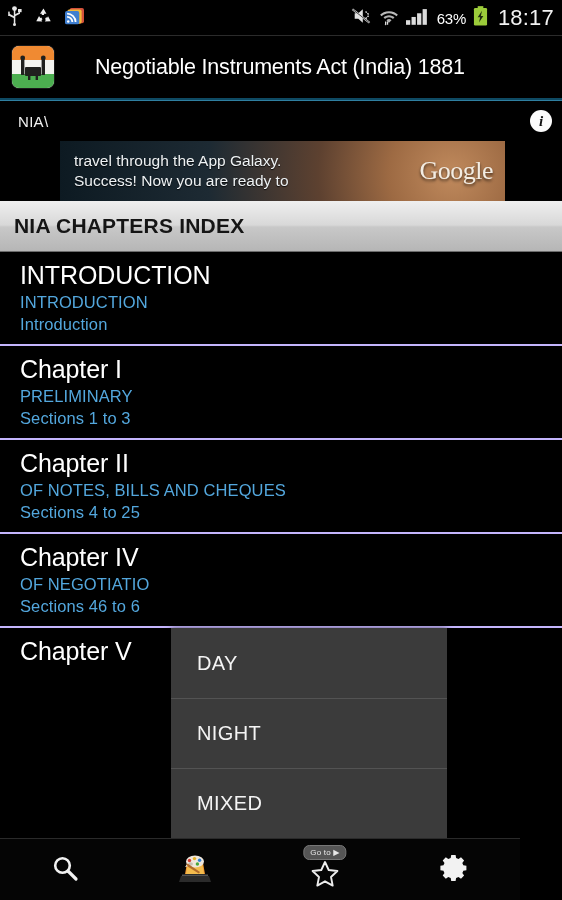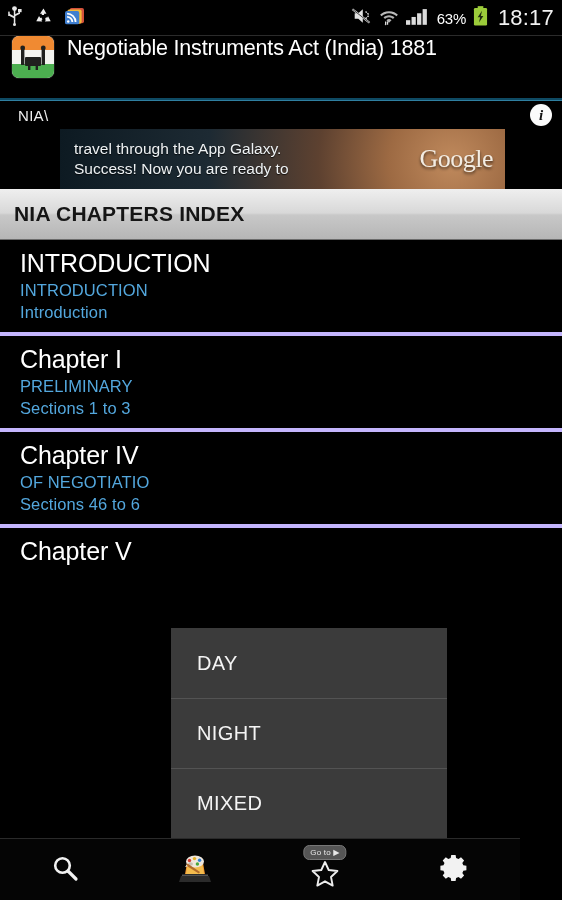--- a/index.html
+++ b/index.html
@@ -32,44 +32,45 @@
     margin-left:3px; line-height:1;
     font-family:"Liberation Sans", sans-serif;
   }
   .statusbar:after{
     content:""; position:absolute; left:0; right:0; bottom:0;
     height:1px; background:#2b2b2b;
   }
 
   
   .titlebar{
-    height:62px; display:flex; align-items:flex-start;
+    height:62px; display:flex; align-items:center;
     padding-left:12px; background:#000;
     position:relative;
+    gap:28px;
   }
   .app-icon{
     width:42px; height:42px; border-radius:7px;
     overflow:hidden; position:relative; flex:none;
     background:#fff;
     box-shadow:0 0 0 1px #1a1a1a;
   }
   .flag-s{ position:absolute; left:0; right:0; top:0;    height:33.4%; background:#f08a32; }
   .flag-w{ position:absolute; left:0; right:0; top:33.4%;height:33.2%; background:#f4f4f0; }
   .flag-g{ position:absolute; left:0; right:0; bottom:0; height:33.4%; background:#4caf50; }
   .emblem{ position:absolute; inset:0; }
   .app-title{
     font-size:21.5px; color:#fff; margin-left:13px;
     letter-spacing:-.2px; white-space:nowrap;
   }
   .title-rule{ height:2px; background:#0e4a63; }
   .title-rule2{ height:1px; background:#2f7fa0; }
 
   
   .crumbbar{
-    height:28px; background:#000; display:flex; align-items:center;
+    height:40px; background:#000; display:flex; align-items:center;
     padding:0 10px 0 18px; position:relative;
   }
   .crumb-text{ font-size:15px; color:#f0f0f0; letter-spacing:.3px; }
   .info-btn{
     margin-left:auto; width:22px; height:22px; border-radius:50%;
     background:#fbfbfb; color:#111;
     display:flex; align-items:center; justify-content:center;
     font-family:"Liberation Serif", serif;
     font-style:italic; font-weight:bold; font-size:15px;
     line-height:1;
@@ -107,21 +108,21 @@
     border-bottom:1px solid #6c6c6c;
   }
   .sectionbar span{
     font-size:21px; font-weight:bold; color:#151515; letter-spacing:.2px;
   }
 
   
   .list{ background:#000; position:relative; }
   .list-item{
     padding:9px 0 9px 20px;
-    border-bottom:4px solid #c4b5fd;
+    border-bottom:2px solid #c4b5fd;
     position:relative;
   }
   .li-title{
     font-size:25px; color:#ffffff; line-height:1.18;
     letter-spacing:-.1px; white-space:nowrap;
   }
   .li-sub1{
     font-size:16.5px; color:#53a7dd; line-height:1.35;
     letter-spacing:.1px; white-space:nowrap;
   }
@@ -299,20 +300,25 @@
     <div class="li-sub1">INTRODUCTION</div>
     <div class="li-sub2">Introduction</div>
   </div>
 
   <div class="list-item">
     <div class="li-title">Chapter I</div>
     <div class="li-sub1">PRELIMINARY</div>
     <div class="li-sub2">Sections 1 to 3</div>
   </div>
 
+  <div class="list-item">
+    <div class="li-title">Chapter II</div>
+    <div class="li-sub1">OF NOTES, BILLS AND CHEQUES</div>
+    <div class="li-sub2">Sections 4 to 25</div>
+  </div>
 
 
   <div class="list-item">
     <div class="li-title">Chapter IV</div>
     <div class="li-sub1">OF NEGOTIATIO</div>
     <div class="li-sub2">Sections 46 to 6</div>
   </div>
 
   <div class="list-item clipped">
     <div class="li-title">Chapter V</div>

